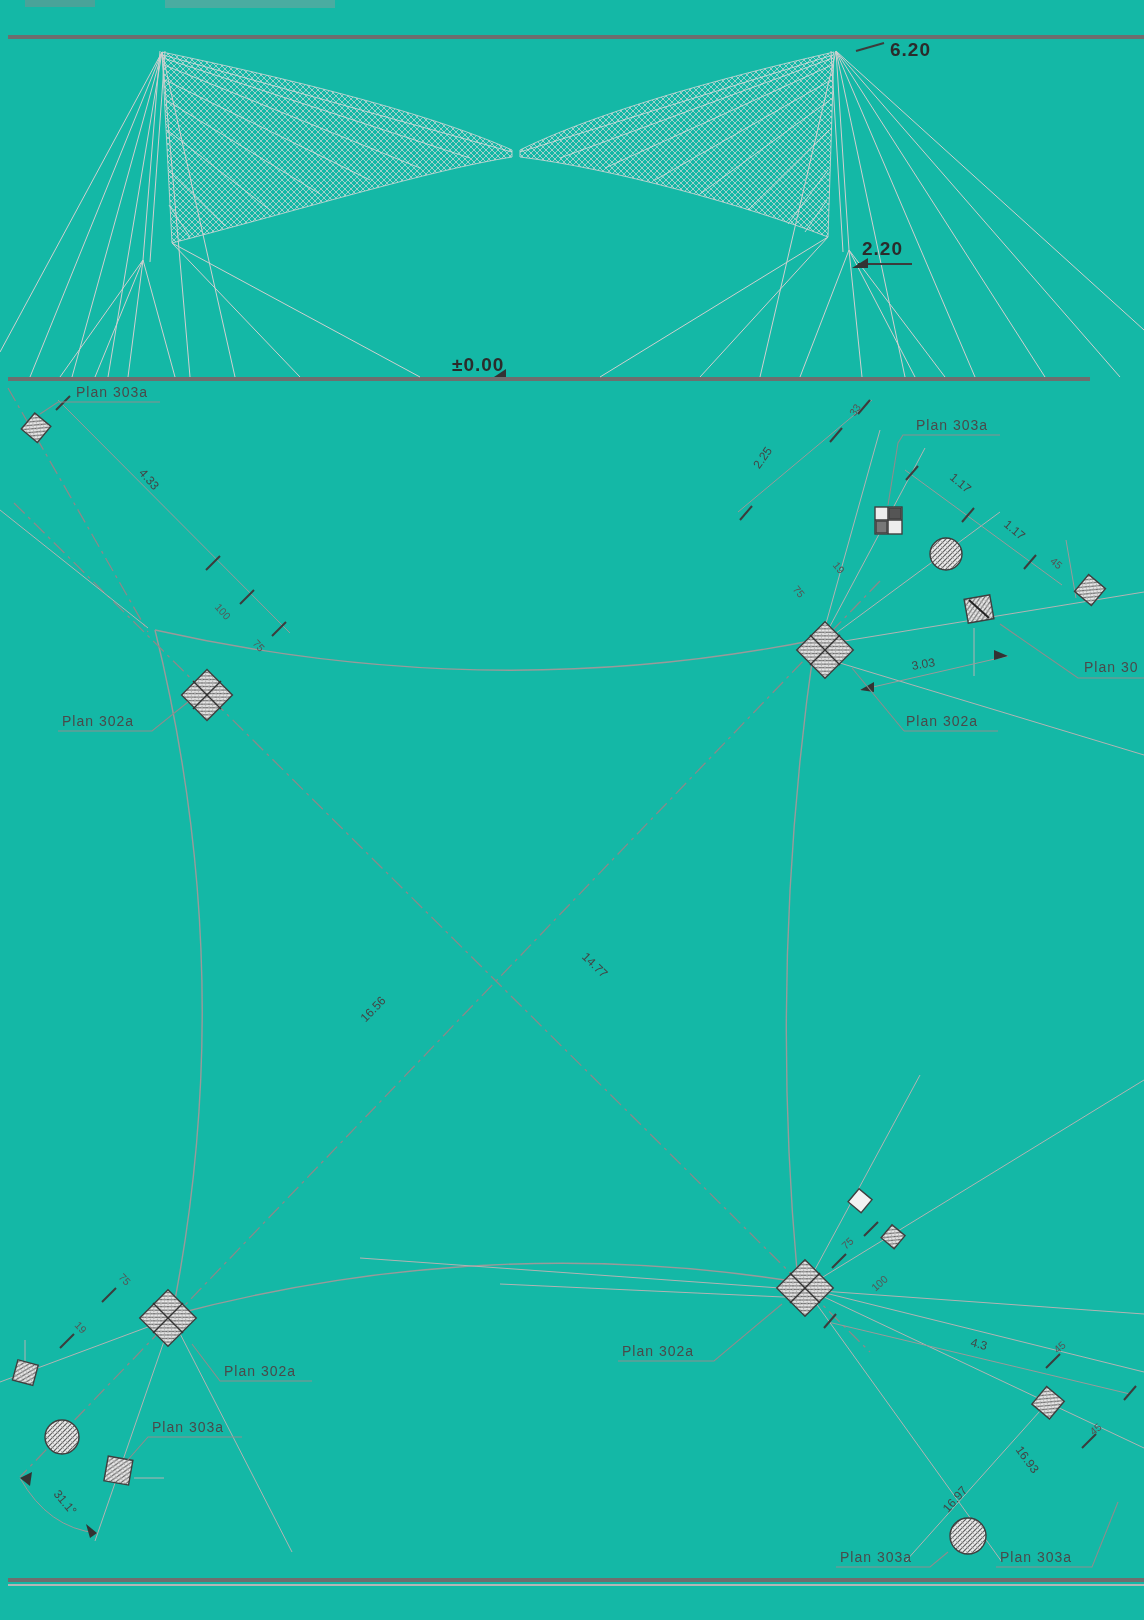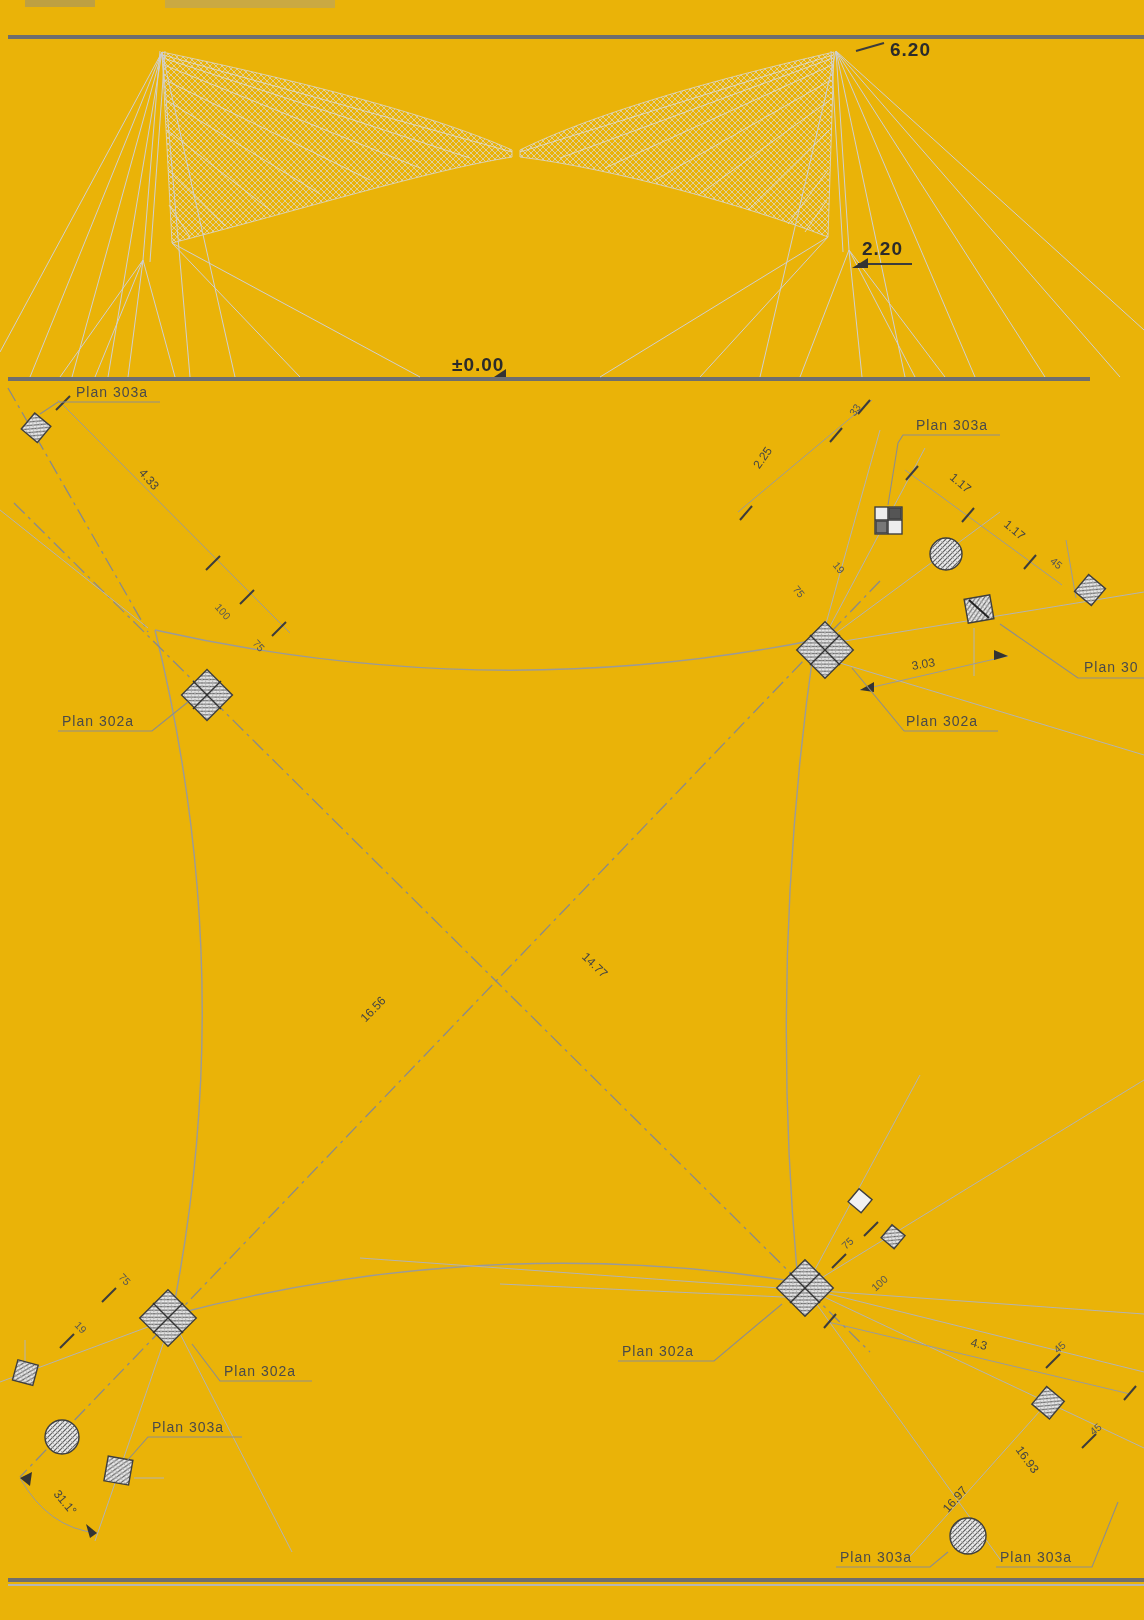--- a/index.html
+++ b/index.html
@@ -1,16 +1,16 @@
 <!DOCTYPE html>
 <html><head>
 <meta charset="utf-8">
 <style>
   html,body{margin:0;padding:0;background:#fff;}
-  #page{position:relative;width:1144px;height:1620px;background:#eab308;overflow:hidden;}
+  #page{position:relative;width:1144px;height:1620px;background:#14b8a6;overflow:hidden;}
   svg{position:absolute;left:0;top:0;}
   text{font-family:"Liberation Sans",sans-serif;fill:#3a3a3a;}
   .lvl{font-size:19px;font-weight:bold;fill:#2b2b2b;letter-spacing:1px;}
   .lbl{font-size:14px;fill:#4a4a4a;letter-spacing:1px;}
   .dim{font-size:12px;fill:#444;}
   .dims{font-size:10.5px;fill:#555;}
   .rule{stroke:#6e6e6e;stroke-width:4;}
   .cable{stroke:#cfcfcf;stroke-width:1;fill:none;}
   .cable2{stroke:#dedede;stroke-width:0.8;fill:none;}
   .edge{stroke:#9a9a9a;stroke-width:1.4;fill:none;}

